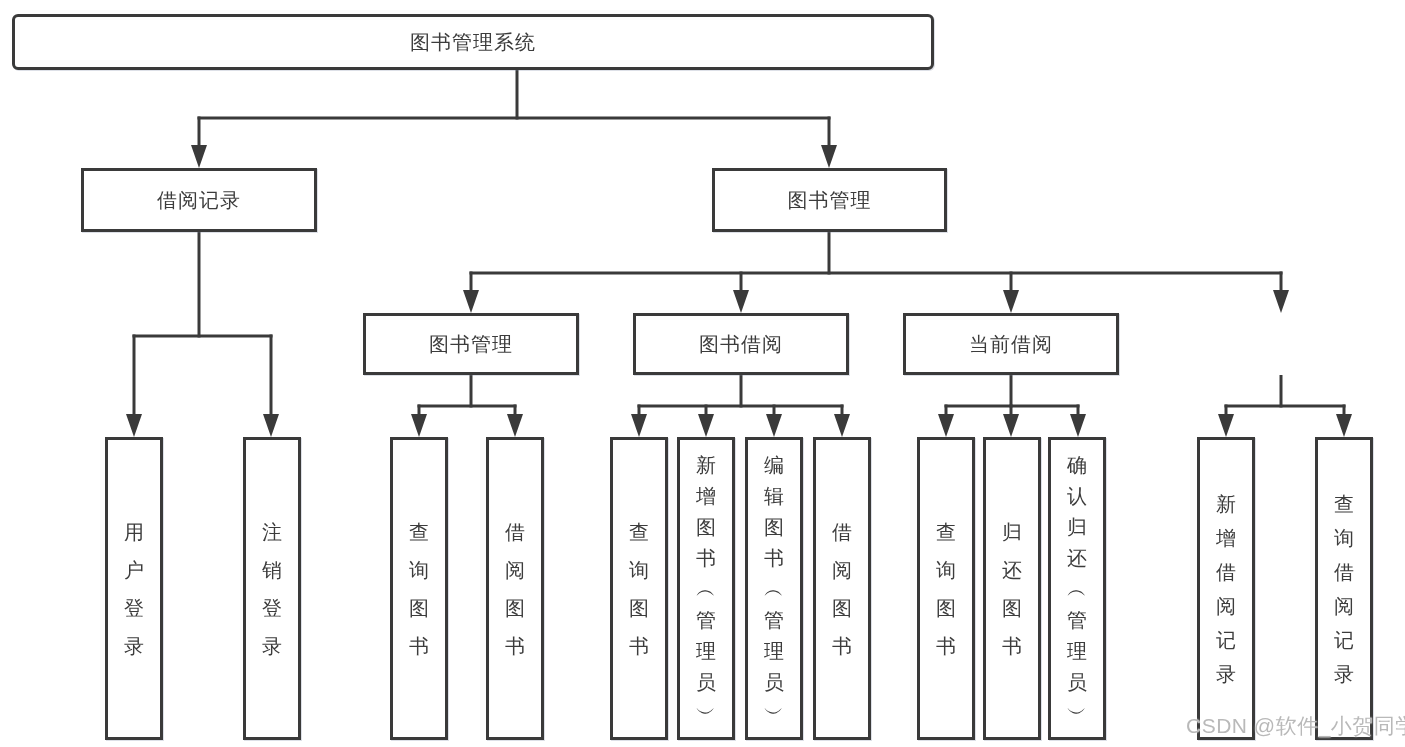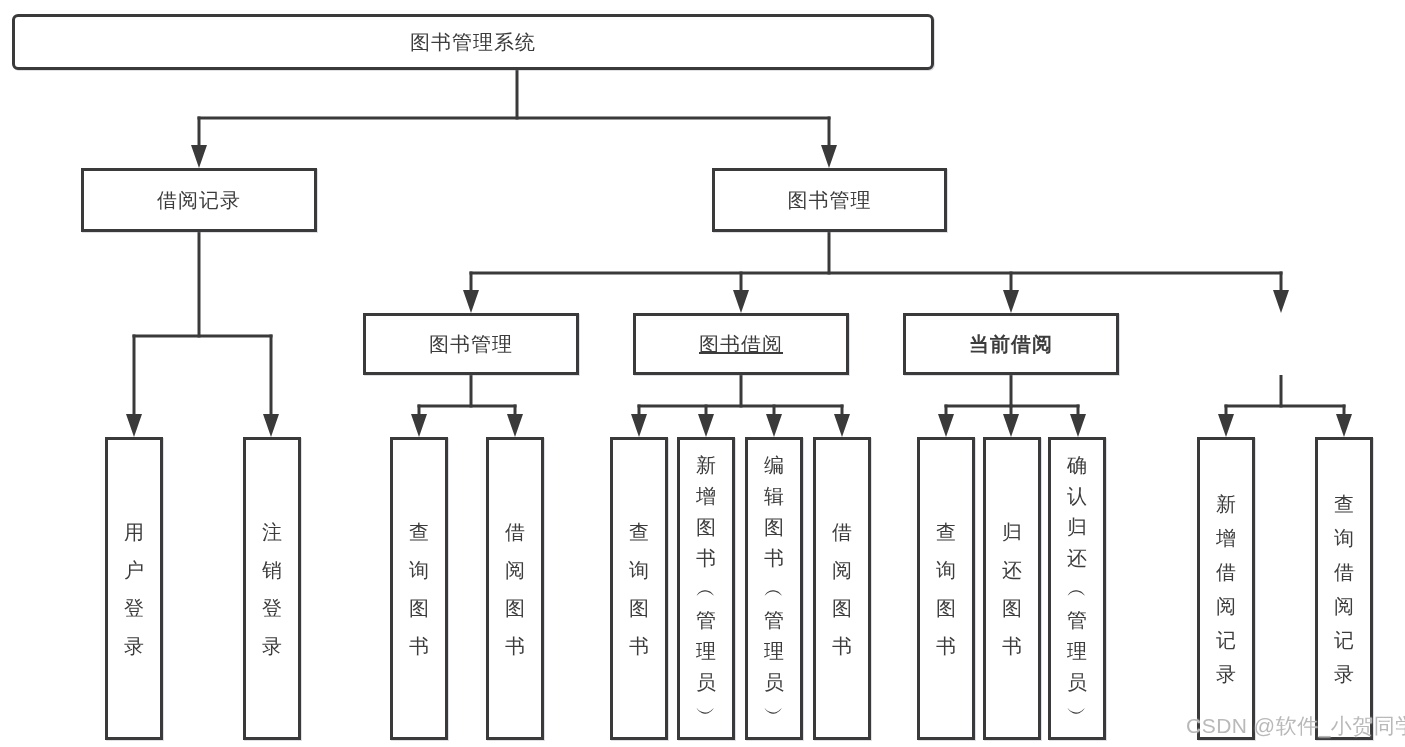--- a/index.html
+++ b/index.html
@@ -25,22 +25,22 @@
     box-shadow: 1px 1px 0 rgba(120,130,160,0.25);
   }
 
   .node.root  { left: 12px;  top: 14px;  width: 922px; height: 56px; border-radius: 6px; }
 
   .node.lvl2a { left: 81px;  top: 168px; width: 236px;  height: 64px; }
   .node.lvl2b { left: 712px; top: 168px; width: 235px;  height: 64px; }
 
   .node.lvl3  { top: 313px; height: 62px; width: 216px; }
   .node.l3-0  { left: 363px; }
-  .node.l3-1  { left: 633px; text-decoration: underline; }
-  .node.l3-2  { left: 903px; font-weight: bold; }
+  .node.l3-1  { left: 633px; }
+  .node.l3-2  { left: 903px; }
   .node.l3-3  { left: 1173px; }
 
   .node.leaf {
     top: 437px; height: 303px; width: 58px;
     flex-direction: column;
     justify-content: center;
     font-size: 20px;
     letter-spacing: 0;
   }
   .leaf-0  { left: 105px; }

